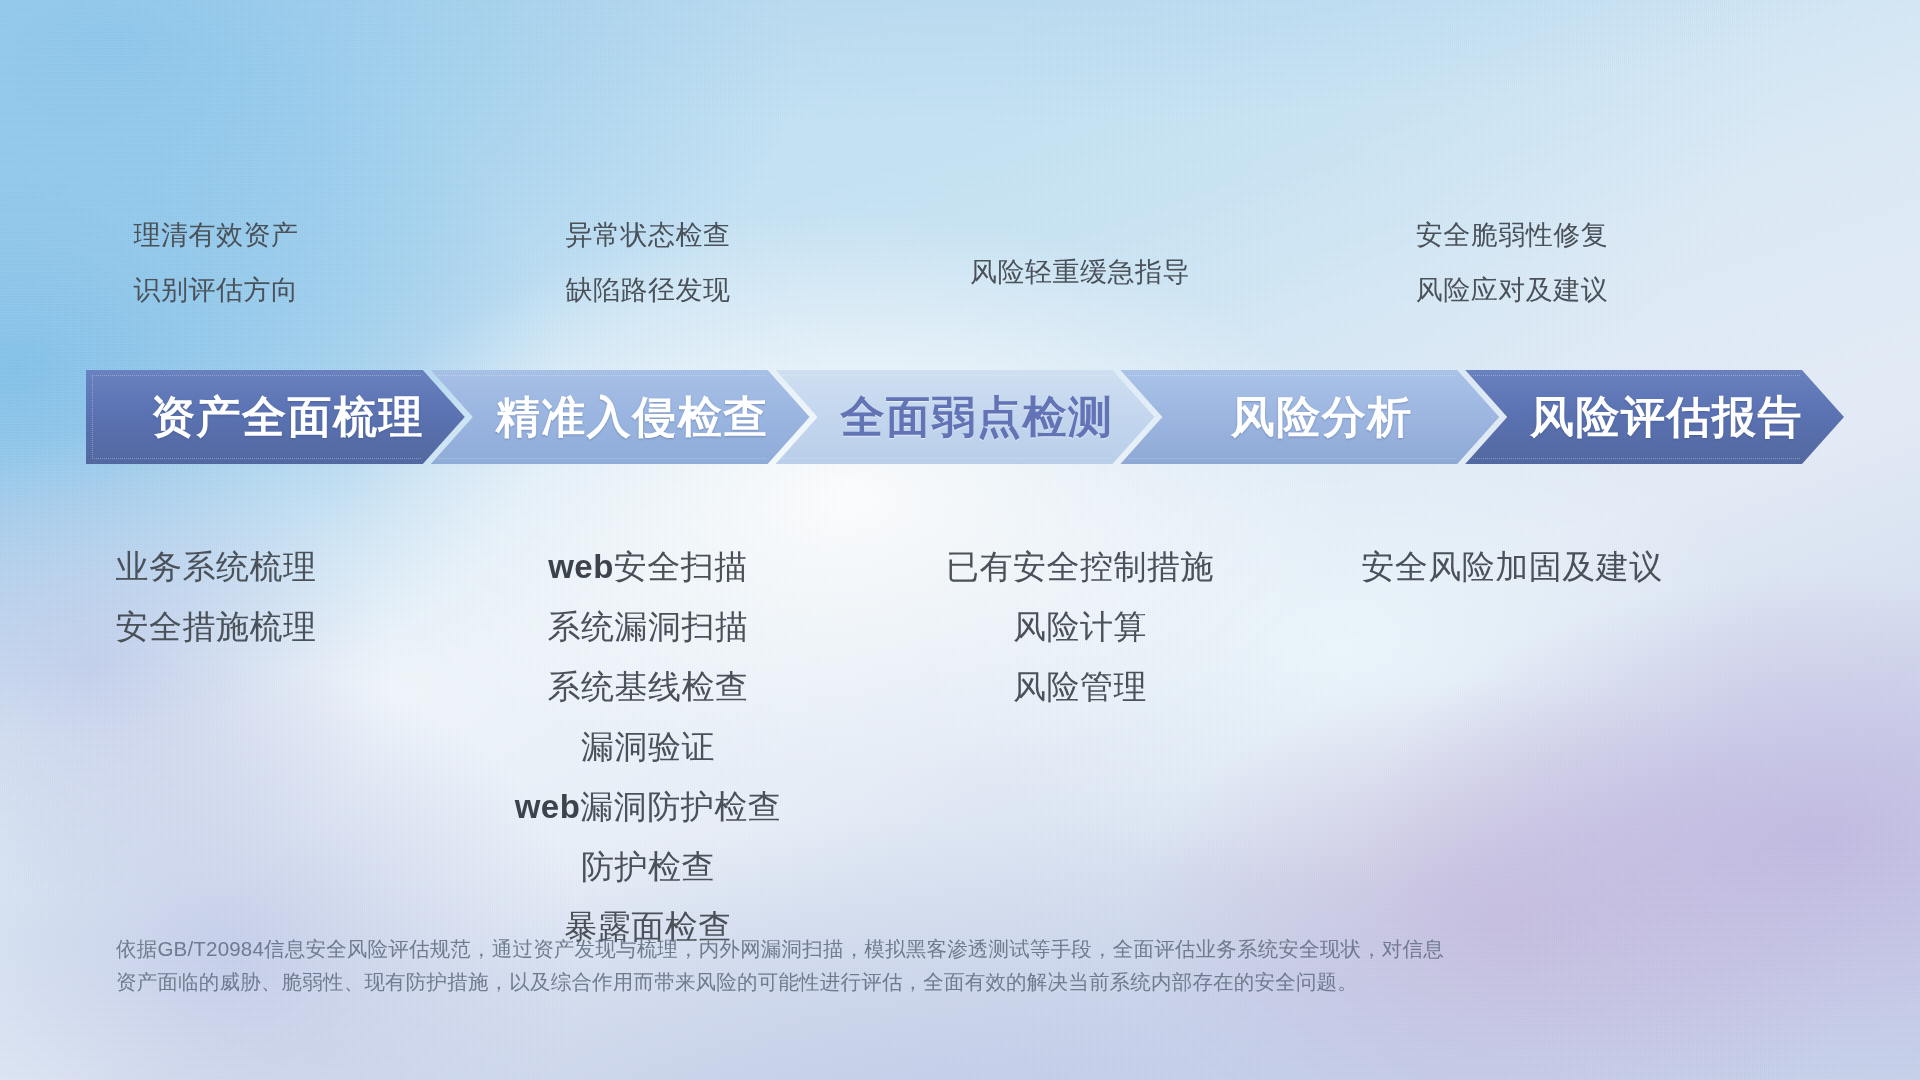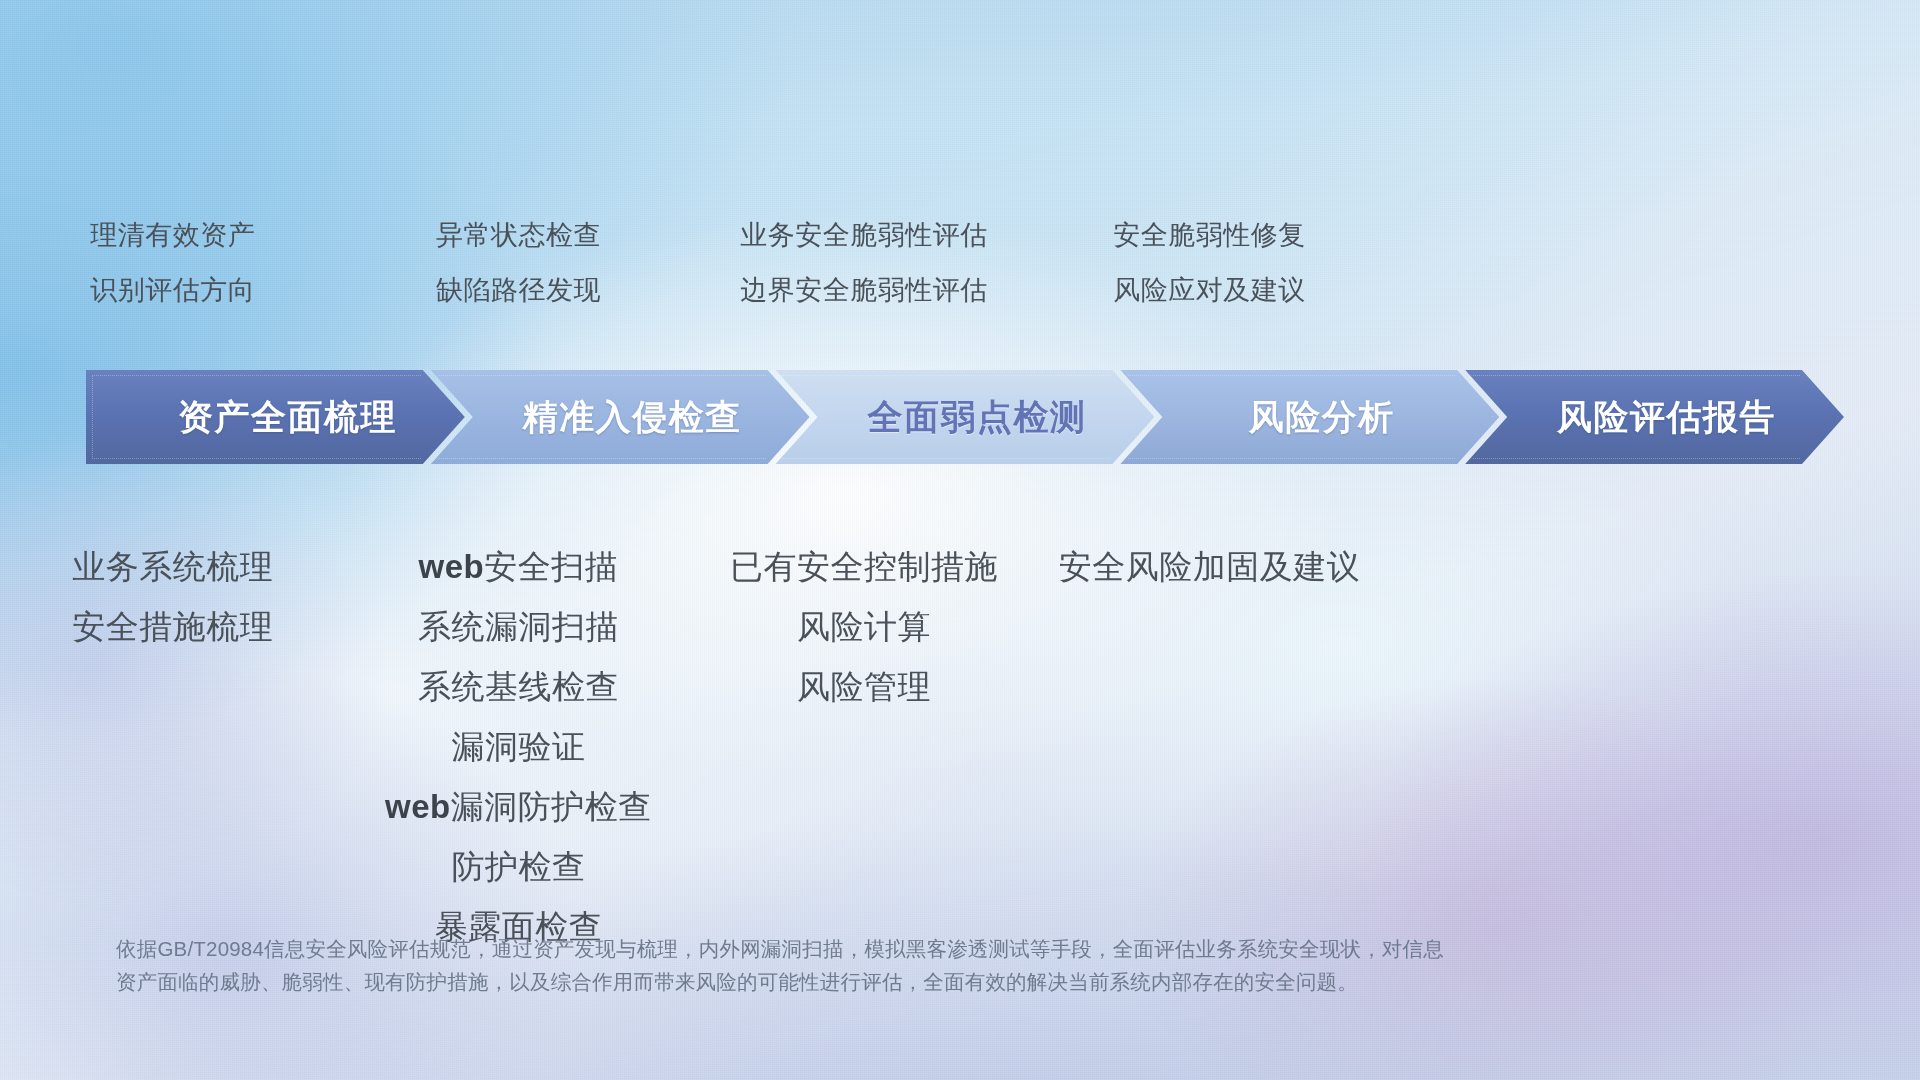--- a/index.html
+++ b/index.html
@@ -46,21 +46,21 @@
       repeating-linear-gradient(0deg, rgba(255,255,255,.35) 0 1px, rgba(0,0,0,0) 1px 2px),
       repeating-linear-gradient(90deg, rgba(0,0,0,.10) 0 1px, rgba(0,0,0,0) 1px 2px);
   }
 
   
   #page{position:absolute;inset:0;z-index:2;}
 
   .col-grid{
     position:absolute;left:0;width:1728px;
     display:grid;
-    grid-template-columns:repeat(5,1fr);
+    grid-template-columns:repeat(4,1fr);
   }
   .col{display:flex;flex-direction:column;align-items:center;}
 
   
   #top-row{top:222px;}
   #top-row .col{justify-content:flex-start;}
   .toplabel{
     font-size:27px;color:#4a5159;letter-spacing:.5px;
     line-height:1;margin-bottom:28px;white-space:nowrap;
   }
@@ -80,21 +80,21 @@
     position:absolute;inset:0;
     -webkit-clip-path:polygon(0 0, calc(100% - 42px) 0, 100% 50%, calc(100% - 42px) 100%, 0 100%, 42px 50%);
             clip-path:polygon(0 0, calc(100% - 42px) 0, 100% 50%, calc(100% - 42px) 100%, 0 100%, 42px 50%);
   }
   .chev.first .shape{
     -webkit-clip-path:polygon(0 0, calc(100% - 42px) 0, 100% 50%, calc(100% - 42px) 100%, 0 100%);
             clip-path:polygon(0 0, calc(100% - 42px) 0, 100% 50%, calc(100% - 42px) 100%, 0 100%);
   }
   .chev .lbl{
     position:relative;z-index:3;
-    font-size:35px;font-weight:bold;letter-spacing:1.5px;
+    font-size:44px;font-weight:bold;letter-spacing:1.5px;
     white-space:nowrap;
     transform:translateX(12px);
   }
   
   .chev .inner{
     position:absolute;left:6px;right:6px;top:5px;bottom:5px;
     -webkit-clip-path:polygon(0 0, calc(100% - 38px) 0, 100% 50%, calc(100% - 38px) 100%, 0 100%, 38px 50%);
             clip-path:polygon(0 0, calc(100% - 38px) 0, 100% 50%, calc(100% - 38px) 100%, 0 100%, 38px 50%);
     border:1px dotted rgba(255,255,255,.55);
     z-index:2;pointer-events:none;opacity:.55;
@@ -143,23 +143,22 @@
 
   <div class="col-grid" id="top-row">
       <div class="col">
         <div class="toplabel">理清有效资产</div>
         <div class="toplabel">识别评估方向</div>
       </div>
       <div class="col">
         <div class="toplabel">异常状态检查</div>
         <div class="toplabel">缺陷路径发现</div>
       </div>
-      <div class="col">
-        <div class="toplabel">业务安全脆弱性评估</div>
-        <div class="toplabel">边界安全脆弱性评估</div>
+      <div class="col shift-down">
+        <div class="toplabel">风险轻重缓急指导</div>
       </div>
       <div class="col">
         <div class="toplabel">安全脆弱性修复</div>
         <div class="toplabel">风险应对及建议</div>
       </div>
     </div>
 
   <div id="band">
       <div class="chev tone-dark first" style="flex: 1 1 0px; z-index: 10;">
         <div class="shape"></div>

